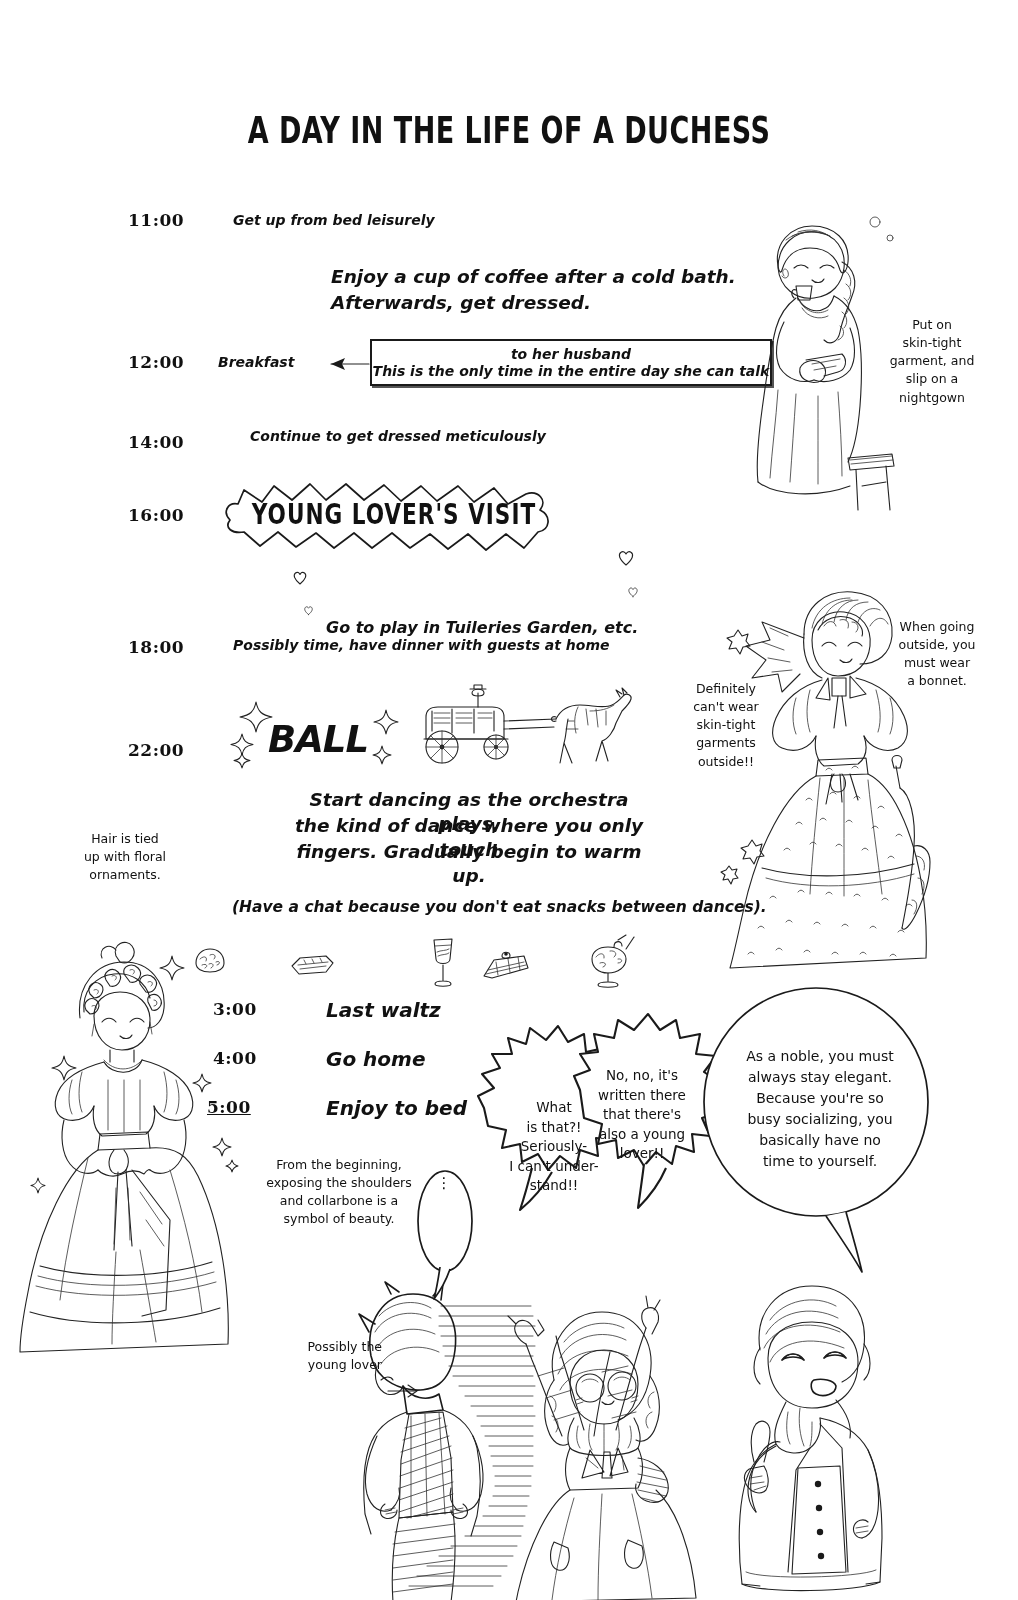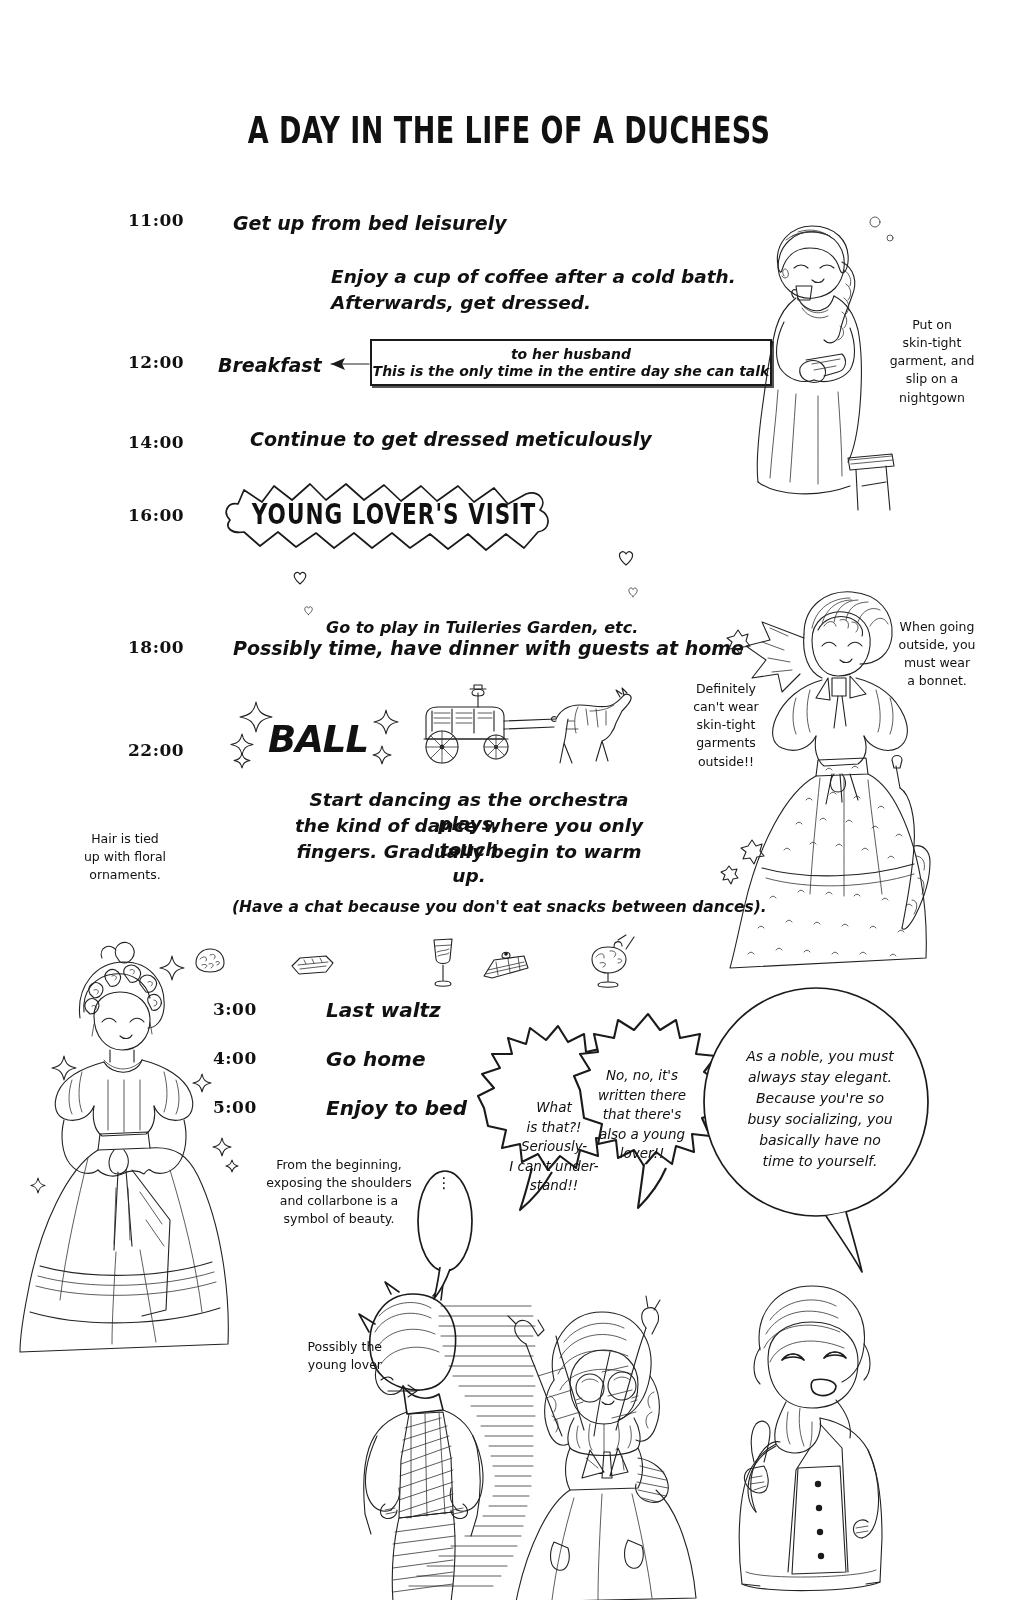--- a/index.html
+++ b/index.html
@@ -17,38 +17,38 @@
     left:0;right:0;top:108px;text-align:center;
     font-family:"DejaVu Sans Condensed","DejaVu Sans",sans-serif;
     font-size:30px;font-weight:700;letter-spacing:.5px;
     transform:scaleY(1.25);transform-origin:center top;
   }
   .time{
     font-family:"DejaVu Serif",serif;font-size:17px;font-weight:600;
     letter-spacing:.5px;white-space:nowrap;
   }
   .entry{
-    font-family:"DejaVu Sans",sans-serif;font-size:19px;font-weight:600;
+    font-family:"DejaVu Sans",sans-serif;font-size:14px;font-weight:600;
     font-style:italic;white-space:nowrap;text-align:center;
   }
   .entry-b{
     font-family:"DejaVu Sans",sans-serif;font-size:20px;font-weight:700;
     font-style:italic;white-space:nowrap;
   }
   .body-txt{
     font-family:"DejaVu Sans",sans-serif;font-size:18.5px;font-weight:600;
     font-style:italic;line-height:1.28;
   }
   .note{
     font-family:"DejaVu Sans",sans-serif;font-size:12.5px;font-weight:400;
     line-height:1.45;text-align:center;
   }
   .bubble-txt{
     font-family:"DejaVu Sans",sans-serif;font-size:13.5px;font-weight:400;
-    line-height:1.45;text-align:center;font-style:italic;
+    line-height:1.45;text-align:center;
   }
   .box-txt{
     font-family:"DejaVu Sans",sans-serif;font-size:14px;font-weight:600;
     font-style:italic;line-height:1.2;text-align:center;
   }
   .shout{
     font-family:"DejaVu Sans Condensed","DejaVu Sans",sans-serif;
     font-size:24px;font-weight:700;letter-spacing:1px;
     transform:scaleY(1.2);transform-origin:center;
   }
@@ -209,21 +209,21 @@
     <path class="ink-thin" d="M26 38 L26 46 M16 50 C16 46 36 46 36 50 C36 53 16 53 16 50 Z"></path>
     <path class="ink-thin" d="M44 14 L52 2"></path>
   </svg>
 
   <div class="abs time" style="left:213px;top:999px;">3:00</div>
   <div class="abs entry-b" style="left:326px;top:998px;">Last waltz</div>
 
   <div class="abs time" style="left:213px;top:1048px;">4:00</div>
   <div class="abs entry-b" style="left:326px;top:1047px;">Go home</div>
 
-  <div class="abs time" style="left:213px;top:1097px;">5:00</div>
+  <div class="abs time" style="left:207px;top:1097px;text-decoration:underline;">5:00</div>
   <div class="abs entry-b" style="left:326px;top:1096px;">Enjoy to bed</div>
 
   <div class="abs note" style="left:872px;top:316px;width:120px;white-space:pre-line;">Put on
 skin-tight
 garment, and
 slip on a
 nightgown</div>
   <div class="abs note" style="left:882px;top:618px;width:110px;white-space:pre-line;">When going
 outside, you
 must wear

